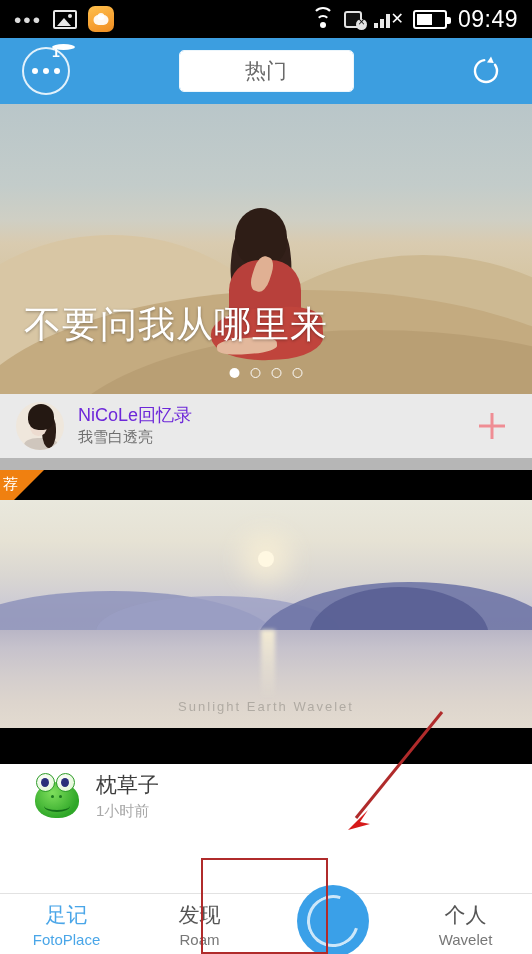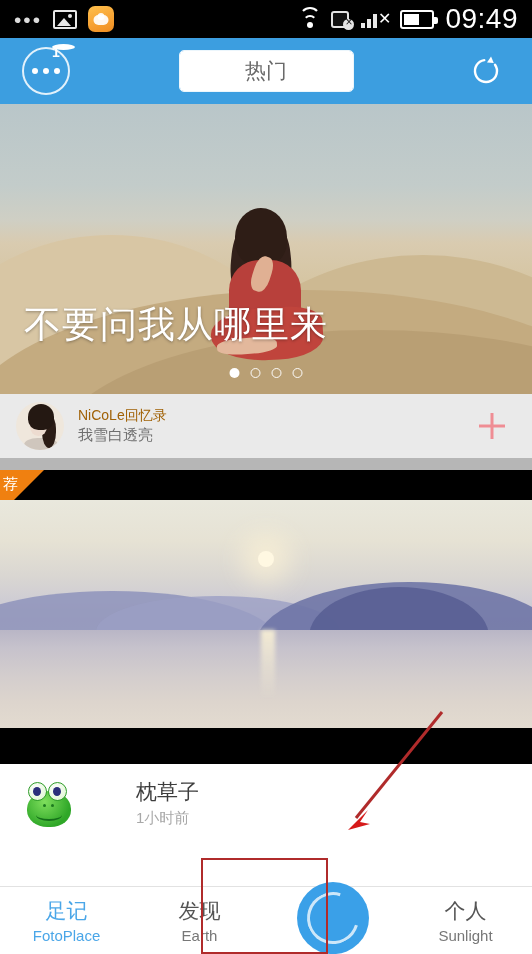--- a/index.html
+++ b/index.html
@@ -59,21 +59,21 @@
   .sb-sim .x::after{ content:"\00d7"; position:absolute; left:2px; top:-4px; font-size:12px;color:#111;}
   .sb-sig { display:flex; align-items:flex-end; gap:2px; height:18px; position:relative; width:30px;}
   .sb-sig b{ display:block; width:4px; background:#e8e8e8; }
   .sb-sig b:nth-child(1){height:5px;}
   .sb-sig b:nth-child(2){height:9px;}
   .sb-sig b:nth-child(3){height:14px;}
   .sb-sig .cross{ position:absolute; right:0; bottom:1px; color:#fff; font-size:16px; line-height:1;}
   .sb-batt { width:34px;height:19px;border:2.5px solid #fff;border-radius:3px;position:relative;display:flex;align-items:center;}
   .sb-batt::after{content:"";position:absolute;right:-6px;top:5px;width:4px;height:7px;background:#fff;border-radius:0 2px 2px 0;}
   .sb-batt i{ display:block; height:11px; width:15px; background:#fff; margin-left:2px;}
-  .sb-time { font-size:28px; letter-spacing:.5px; margin-left:2px; }
+  .sb-time { font-size:23px; letter-spacing:.5px; margin-left:2px; }
 
   
   .header {
     height: 66px; background:#3c9ee0; position:relative;
     display:flex; align-items:center; justify-content:center;
   }
   .menu-btn {
     position:absolute; left:22px; top:50%; transform:translateY(-50%);
     width:48px;height:48px;border:2px solid rgba(255,255,255,.85); border-radius:50%;
     display:flex;align-items:center;justify-content:center; gap:5px;
@@ -142,21 +142,21 @@
   }
   .u-avatar{
     width:48px;height:48px;border-radius:50%; overflow:hidden; position:relative;
     background:#efe7dc; flex:0 0 auto;
   }
   .u-avatar .hair{position:absolute;left:12px;top:2px;width:26px;height:26px;background:#241812;border-radius:50% 50% 40% 40%;}
   .u-avatar .hair2{position:absolute;left:26px;top:14px;width:14px;height:32px;background:#2b1c15;border-radius:30% 40% 50% 50%;}
   .u-avatar .face{position:absolute;left:14px;top:14px;width:17px;height:20px;background:#eddcd0;border-radius:48%;}
   .u-avatar .body{position:absolute;left:8px;top:36px;width:34px;height:18px;background:#cfc6bd;border-radius:40% 40% 0 0;}
   .u-info{ margin-left:14px; flex:1; }
-  .u-name{ font-size:14px; color:#a16207; line-height:1.15; }
+  .u-name{ font-size:18px; color:#6d28d9; line-height:1.15; }
   .u-sub{ font-size:15px; color:#6e6e6e; margin-top:3px; }
   .plus-btn{ width:44px;height:44px; display:flex;align-items:center;justify-content:center; }
 
   
   .gap{ height:12px; background:#b6b6b6; }
   .post{ position:relative; background:#000; }
   .film-top{ height:30px; background:#000; position:relative; }
   .corner-flag{
     position:absolute; left:0; top:0; width:0;height:0;
     border-top:44px solid #f08010; border-right:44px solid transparent;
@@ -183,40 +183,40 @@
     filter:blur(2px);
   }
   .wm{
     position:absolute; left:50%; bottom:14px; transform:translateX(-50%);
     text-align:center; color:rgba(120,118,110,.45);
   }
   .wm .cn{ font-size:15px; letter-spacing:5px; }
   .wm .en{ font-size:13px; letter-spacing:2px; margin-top:1px; }
   .film-bot{ height:36px; background:#000; }
 
-  .poster-row{ height:64px; background:#fff; display:flex; align-items:flex-end; padding:0 24px;gap:48px; }
+  .poster-row{ height:64px; background:#fff; display:flex; align-items:center; padding:0 32px; }
   .frog{ width:50px;height:46px;position:relative; flex:0 0 auto; }
   .frog .head{ position:absolute;left:3px;top:9px;width:44px;height:36px;border-radius:50% 50% 46% 46%;
                background:radial-gradient(circle at 40% 30%, #7ede5c, #2fa728 70%); }
   .frog .eye{ position:absolute;top:0;width:19px;height:19px;border-radius:50%;
               background:radial-gradient(circle at 40% 35%, #ffffff, #d9f5c8); border:1.5px solid #2f9c2b;}
   .frog .eye.l{ left:4px; } .frog .eye.r{ left:24px; }
   .frog .pupil{ position:absolute;top:5px;width:8px;height:9px;border-radius:50%;background:#2b2f7a;}
   .frog .pupil.l{ left:9px;} .frog .pupil.r{ left:29px;}
   .frog .smile{ position:absolute; left:12px; top:27px; width:26px; height:12px;
                 border-bottom:2.5px solid #15701a; border-radius:0 0 50% 50%; }
   .frog .nos{ position:absolute; top:22px; width:3px;height:3px;border-radius:50%;background:#1c7a1f;}
   .frog .nos.l{left:19px;} .frog .nos.r{left:27px;}
   .p-info{ margin-left:14px; }
   .p-name{ font-size:21px; color:#3d3d3d; }
   .p-time{ font-size:15px; color:#a8a8a8; margin-top:3px; }
 
   
   .tabbar{
-    position:absolute; left:0; right:0; bottom:0; height:68px; background:#fff;
+    position:absolute; left:0; right:0; bottom:0; height:61px; background:#fff;
     border-top:1px solid #e2e2e2; display:flex;
   }
   .tab{ flex:1; display:flex;flex-direction:column;align-items:center;justify-content:center; gap:2px;}
   .tab .cn{ font-size:21px; color:#555; }
   .tab .en{ font-size:15px; color:#777; }
   .tab.active .cn, .tab.active .en{ color:#4aa6e8; }
   .tab.center{ position:relative; }
   .shutter{
     width:72px;height:72px;border-radius:50%;
     background:#3aa0e8; position:absolute; left:50%; top:50%; transform:translate(-50%,-54%);
@@ -344,20 +344,21 @@
       </div>
     </div>
     <div class="photo">
       <div class="sun"></div>
       <div class="ridge r1"></div>
       <div class="ridge r2"></div>
       <div class="ridge r3"></div>
       <div class="ridge r4"></div>
       <div class="water"></div>
       <div class="wm">
+        <div class="en">Sunlight Earth Wavelet</div>
       </div>
     </div>
     <div class="film-bot"></div>
   </div>
   <div class="poster-row">
     <div class="frog">
       <span class="head"></span>
       <span class="eye l"></span>
         <span class="eye r"></span>
       <span class="pupil l"></span>
@@ -372,30 +373,30 @@
     </div>
   </div>
 
   <div class="tabbar">
     <div class="tab active">
       <span class="cn">足记</span>
       <span class="en">FotoPlace</span>
     </div>
     <div class="tab">
       <span class="cn">发现</span>
-      <span class="en">Earth</span>
+      <span class="en">Roam</span>
     </div>
     <div class="tab center">
       <div class="shutter">
         <div class="ring"></div>
       </div>
     </div>
     <div class="tab">
       <span class="cn">个人</span>
-      <span class="en">Sunlight</span>
+      <span class="en">Wavelet</span>
     </div>
   </div>
 
   <div class="anno-box"></div>
   <svg class="anno-arrow" viewBox="0 0 120 130">
     <path d="M112 6 L26 112" stroke="#b02b2b" stroke-width="3" fill="none"></path>
     <path d="M18 124 L38 104 L30 116 L40 118 Z" fill="#d61a1a"></path>
   </svg>
 
 

